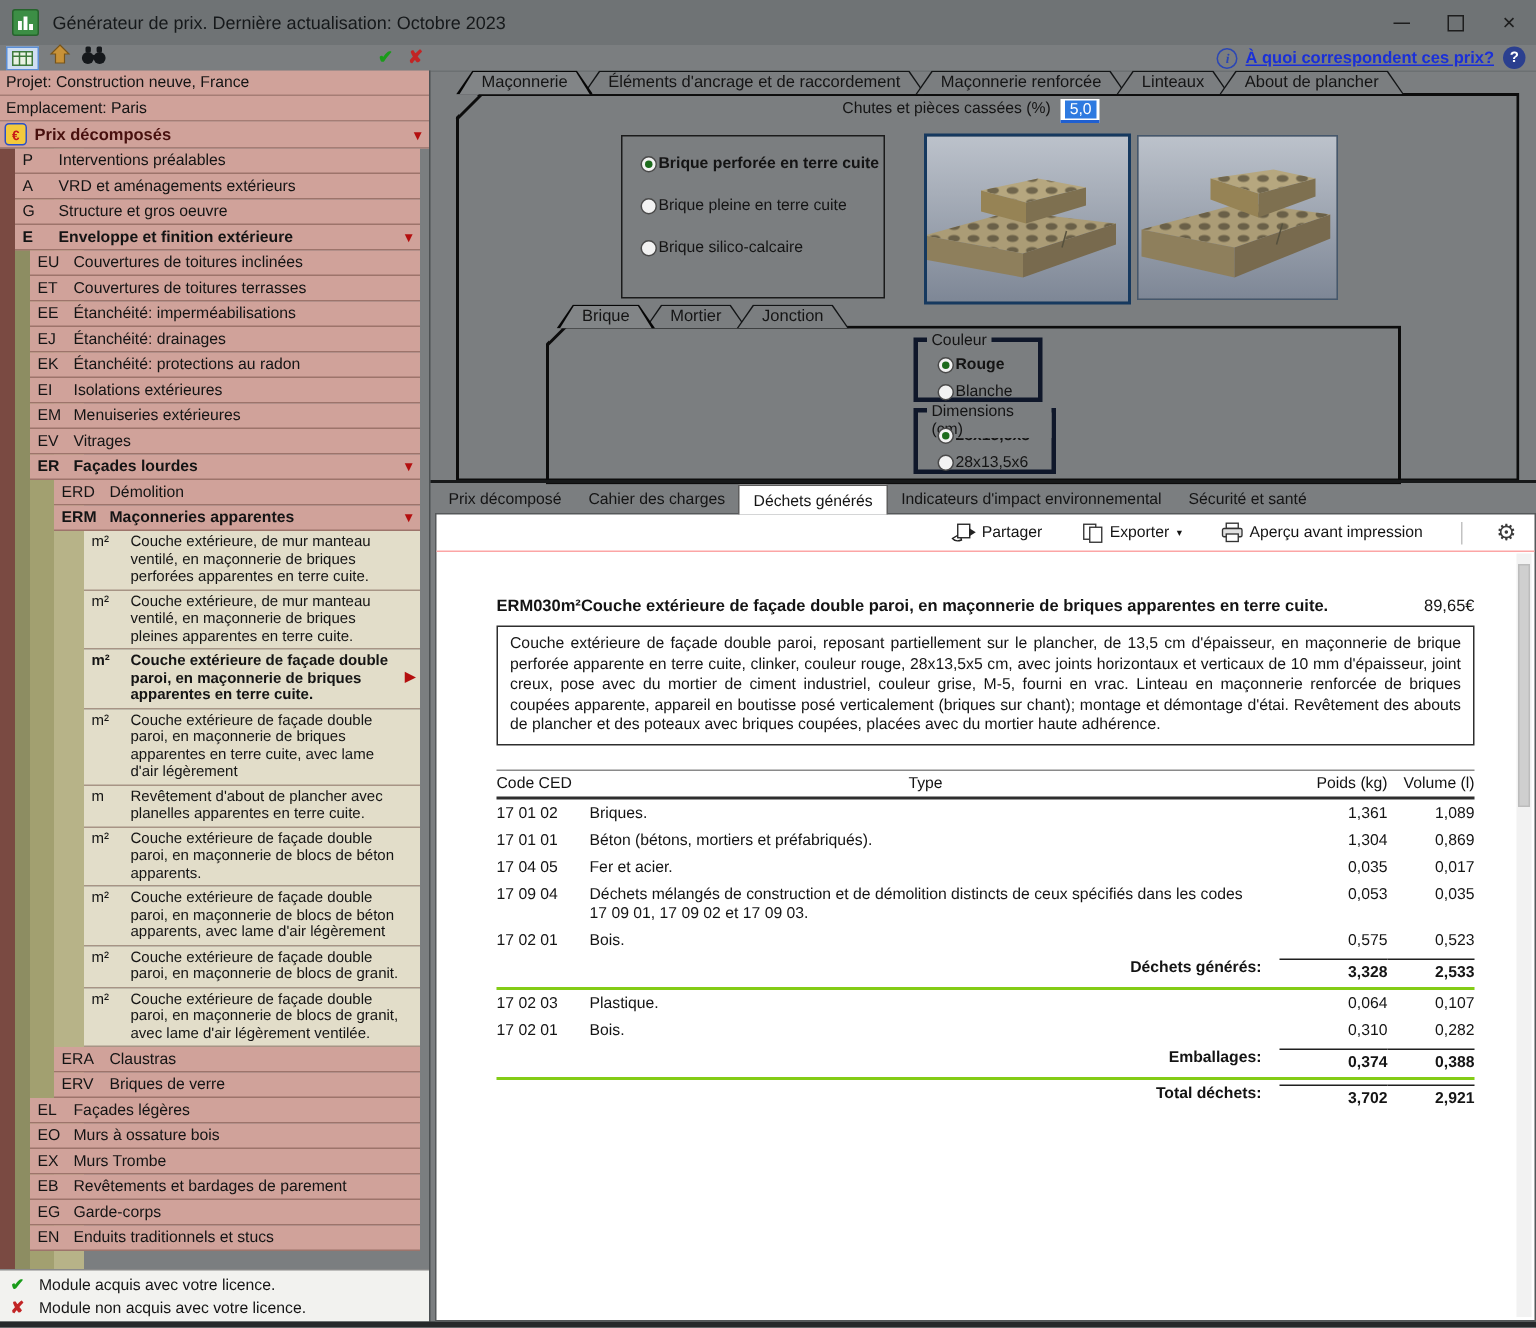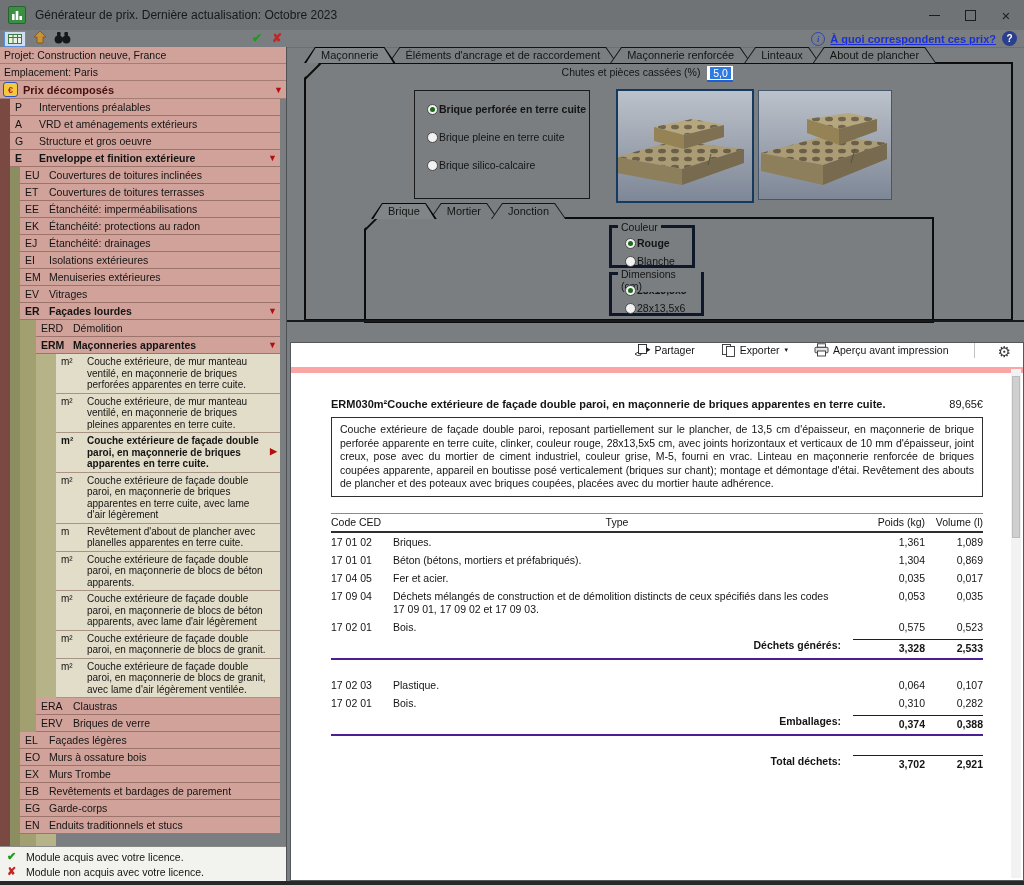--- a/index.html
+++ b/index.html
@@ -98,21 +98,21 @@
   .gbox{position:absolute;border:3px solid #0f172a;font-size:10.5px;padding:9px 0 0 13px;box-sizing:border-box}
   .gbox .gtitle{position:absolute;left:6px;top:-7px;background:#7b7e80;padding:0 3px;font-size:10.5px}
   .gcouleur{left:322px;top:178px;width:86px;height:43px}
   .gdims{left:322px;top:225px;width:95px;height:44px}
   .hsep{position:absolute;left:0;right:0;top:273px;height:2px;background:#17191a}
   .btabs{position:absolute;left:3px;top:276px;height:19px;display:flex;font-size:10.5px;align-items:stretch}
   .btab{padding:0 9px;display:flex;align-items:center;white-space:nowrap}
   .btab.active{background:#fff;border:1px solid #5e5e5e;border-bottom:none;position:relative;z-index:2;height:20px;box-sizing:border-box}
   
   .docpanel{position:absolute;left:3px;top:295px;right:0;bottom:0;background:#fff;border:1px solid #55585a;box-sizing:border-box}
-  .doctoolbar{height:24px;border-bottom:6px solid #fca5a5;display:flex;align-items:flex-start;
+  .doctoolbar{height:24px;border-bottom:1px solid #fca5a5;display:flex;align-items:center;
               justify-content:flex-end;padding-right:8px;font-size:10.5px;gap:18px}
   .tbtn{display:flex;align-items:center;gap:4px;padding:0 4px}
   .caret{font-size:7px;margin-left:1px}
   .vsep{width:1px;height:15px;background:#c2c2c2;margin:0 3px}
   .gearbtn{font-size:15px;color:#3c3c3c;padding:0 4px 0 2px}
   .docscroll{position:absolute;right:2px;top:26px;bottom:2px;width:10px;background:#f2f2f2}
   .thumb{position:absolute;left:1px;right:1px;top:7px;height:160px;background:#cfcfcf;border:1px solid #bcbcbc}
   .docpage{position:absolute;left:0;right:14px;top:25px;bottom:0;overflow:hidden;padding:30px 26px 0 40px}
   .dochead{display:flex;gap:0;font-size:11px;font-weight:bold;align-items:baseline}
   .dochead .dtitle{flex:1;padding-right:20px}
@@ -122,21 +122,21 @@
   .trowd{display:flex;padding:3px 0 2px;line-height:13px}
   .c-code{flex:0 0 62px}
   .c-type{flex:1;padding-right:12px}
   .c-p{flex:0 0 72px;text-align:right}
   .c-v{flex:0 0 58px;text-align:right}
   .thead{border-top:1px solid #8a8a8a;border-bottom:2px solid #2e2e2e;padding:2px 0}
   .thead .c-type{text-align:center}
   .sub{font-weight:bold}
   .sub .c-type{text-align:right}
   .sub .c-p,.sub .c-v{border-top:1px solid #1f1f1f;padding-top:2px}
-  .rule{border-bottom:2px solid #4c1d95;padding-bottom:3px;margin-bottom:16px}
+  .rule{border-bottom:2px solid #84cc16;padding-bottom:3px;margin-bottom:0}
   .winbottom{position:absolute;left:0;right:0;bottom:0;height:4px;background:#26282a}
 </style>
 </head>
 <body>
 
 <div class="titlebar">
   <span class="appicon">
     <svg width="10" height="10" viewBox="0 0 10 10">
         <rect x="0" y="4" width="2.6" height="6" fill="#fff"></rect>
         <rect x="3.7" y="1" width="2.6" height="9" fill="#fff"></rect>
@@ -234,27 +234,27 @@
     <span class="code">ET</span>
     <span class="lbl">Couvertures de toitures terrasses</span>
     <span class="arrow"></span>
   </div>
         <div class="trow lvl2">
     <span class="code">EE</span>
     <span class="lbl">Étanchéité: imperméabilisations</span>
     <span class="arrow"></span>
   </div>
         <div class="trow lvl2">
+    <span class="code">EJ</span>
+    <span class="lbl">Étanchéité: drainages</span>
+    <span class="arrow"></span>
+  </div>
+        <div class="trow lvl2">
     <span class="code">EK</span>
     <span class="lbl">Étanchéité: protections au radon</span>
-    <span class="arrow"></span>
-  </div>
-        <div class="trow lvl2">
-    <span class="code">EJ</span>
-    <span class="lbl">Étanchéité: drainages</span>
     <span class="arrow"></span>
   </div>
         <div class="trow lvl2">
     <span class="code">EI</span>
     <span class="lbl">Isolations extérieures</span>
     <span class="arrow"></span>
   </div>
         <div class="trow lvl2">
     <span class="code">EM</span>
     <span class="lbl">Menuiseries extérieures</span>
@@ -503,20 +503,37 @@
     <span class="optlabel">28x13,5x5</span>
   </div>
         <div class="opt gopt">
     <span class="radio"></span>
     <span class="optlabel">28x13,5x6</span>
   </div>
       </div>
   </div>
 
   <div class="hsep"></div>
+  <div class="btabs">
+      <div class="btab">
+    <span>Prix décomposé</span>
+  </div>
+      <div class="btab">
+    <span>Cahier des charges</span>
+  </div>
+      <div class="btab active">
+    <span>Déchets générés</span>
+  </div>
+      <div class="btab">
+    <span>Indicateurs d'impact environnemental</span>
+  </div>
+      <div class="btab">
+    <span>Sécurité et santé</span>
+  </div>
+    </div>
 
   <div class="docpanel">
     <div class="doctoolbar">
       <span class="tbtn">
         <svg width="17" height="14" viewBox="0 0 17 14">
             <path d="M1,11 Q3,13.5 7,12 L6,8 Z" fill="#fff" stroke="#222" stroke-width="0.9"></path>
             <rect x="4.5" y="1.5" width="8" height="9" fill="#fff" stroke="#222" stroke-width="0.9"></rect>
             <polygon points="12,4 16.5,6.8 12,9.6" fill="#222"></polygon>
           </svg>
         <span>Partager</span>

